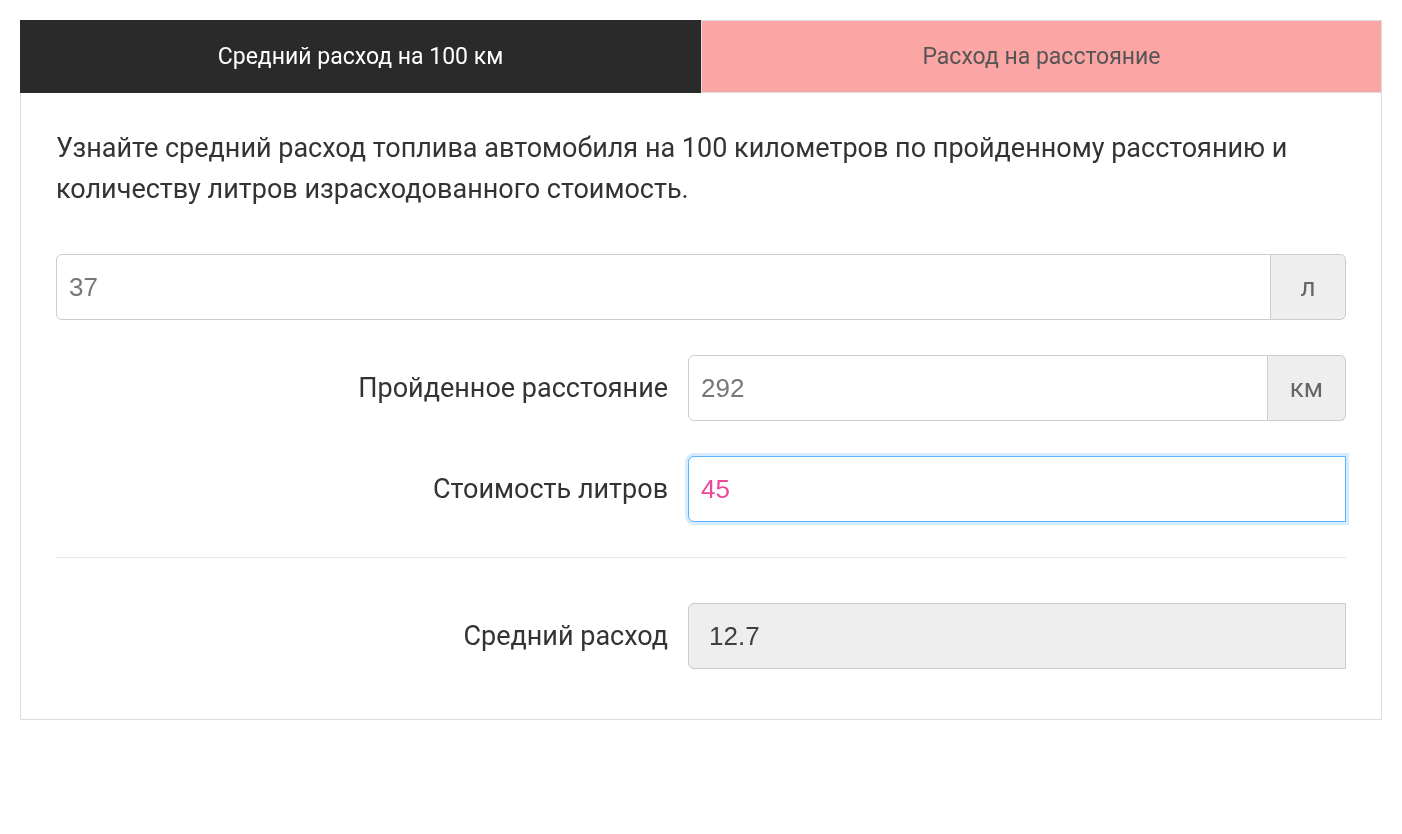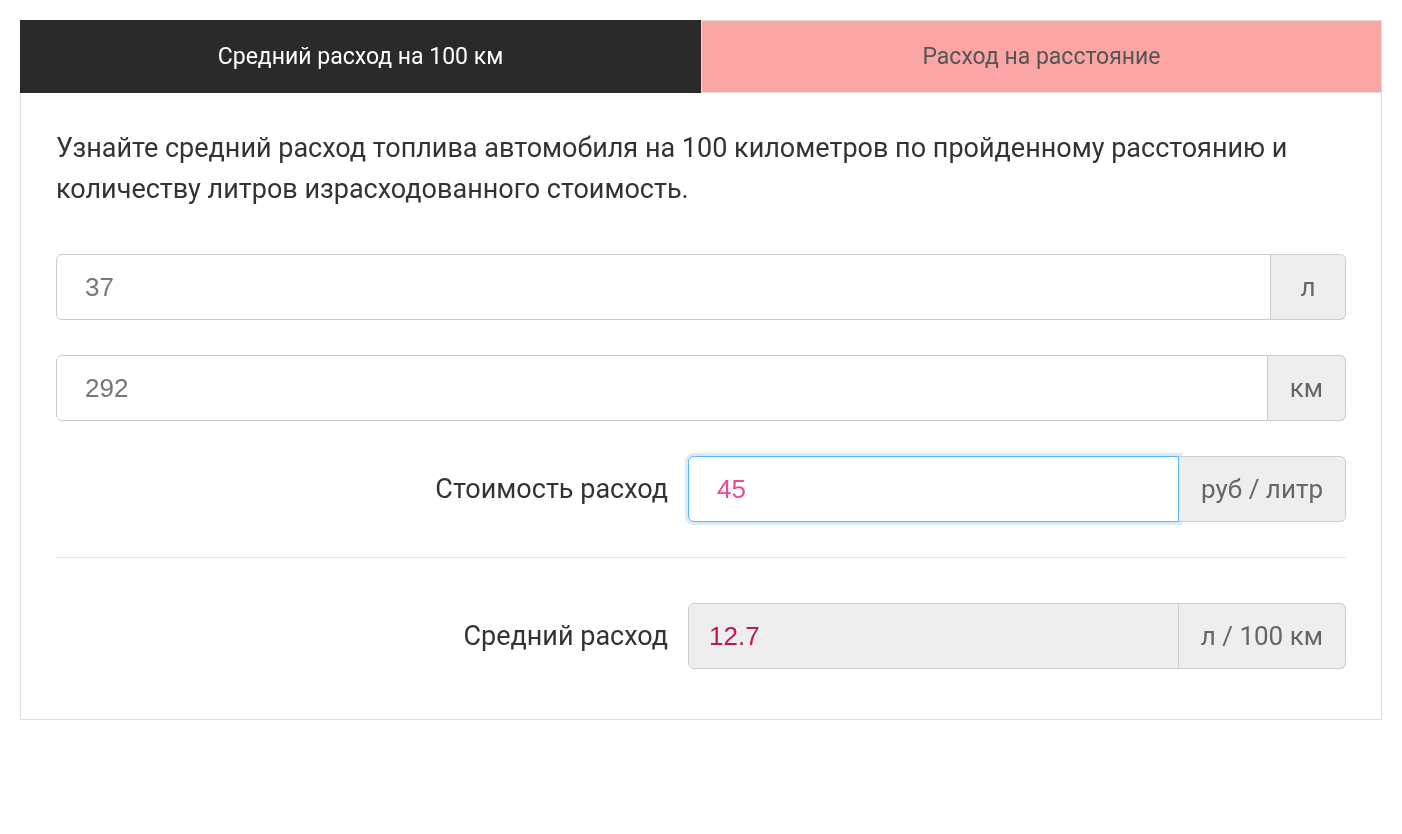--- a/index.html
+++ b/index.html
@@ -62,21 +62,21 @@
       color: #333;
       padding-right: 20px;
     }
     .input-group {
       display: flex;
       flex: 1;
     }
     .text-input {
       flex: 1;
       height: 66px;
-      padding: 0 28px;
+      padding: 0 12px;
       font-size: 26px;
       color: #777;
       border: 1px solid #ccc;
       border-radius: 6px 0 0 6px;
       background: #ffffff;
       outline: none;
     }
     .text-input.focused {
       border-color: #5cb3fd;
       box-shadow: 0 0 0 3px rgba(92, 179, 253, 0.25);
@@ -99,21 +99,21 @@
     .divider {
       border: none;
       border-top: 1px solid #e5e5e5;
       margin: 10px 0 45px 0;
     }
     .output-input {
       flex: 1;
       height: 66px;
       padding: 16px 20px;
       font-size: 26px;
-      color: #be185d;
+      color: #404040;
       border: 1px solid #ccc;
       border-radius: 6px 0 0 6px;
       background: #eeeeee;
     }
     .results .form-row {
       margin-bottom: 30px;
       justify-content: space-between;
     }
   </style>
 </head>
@@ -129,40 +129,39 @@
     <p class="description">Узнайте средний расход топлива автомобиля на 100 километров по пройденному расстоянию и количеству литров израсходованного стоимость.</p>
 
     <div class="form-row">
       <div class="input-group">
         <input type="text" class="text-input" value="37" style="">
         <div class="unit-addon">л</div>
       </div>
     </div>
 
     <div class="form-row">
+      <div class="form-label">Пройденное расстояние</div>
       <div class="input-group">
         <input type="text" class="text-input" value="292" style="">
         <div class="unit-addon">км</div>
       </div>
     </div>
 
     <div class="form-row">
-      <div class="form-label">Стоимость расход</div>
+      <div class="form-label">Стоимость литров</div>
       <div class="input-group">
         <input type="text" class="text-input focused" value="45" style="">
-        <div class="unit-addon">руб / литр</div>
       </div>
     </div>
 
     <hr class="divider">
 
     <div class="results">
       <div class="form-row">
         <div class="form-label">Средний расход</div>
         <div class="input-group">
           <input type="text" class="output-input" readonly="" value="12.7" style="">
-          <div class="unit-addon">л / 100 км</div>
         </div>
       </div>
 
     </div>
   </div>
 </div>
 
 </body></html>

